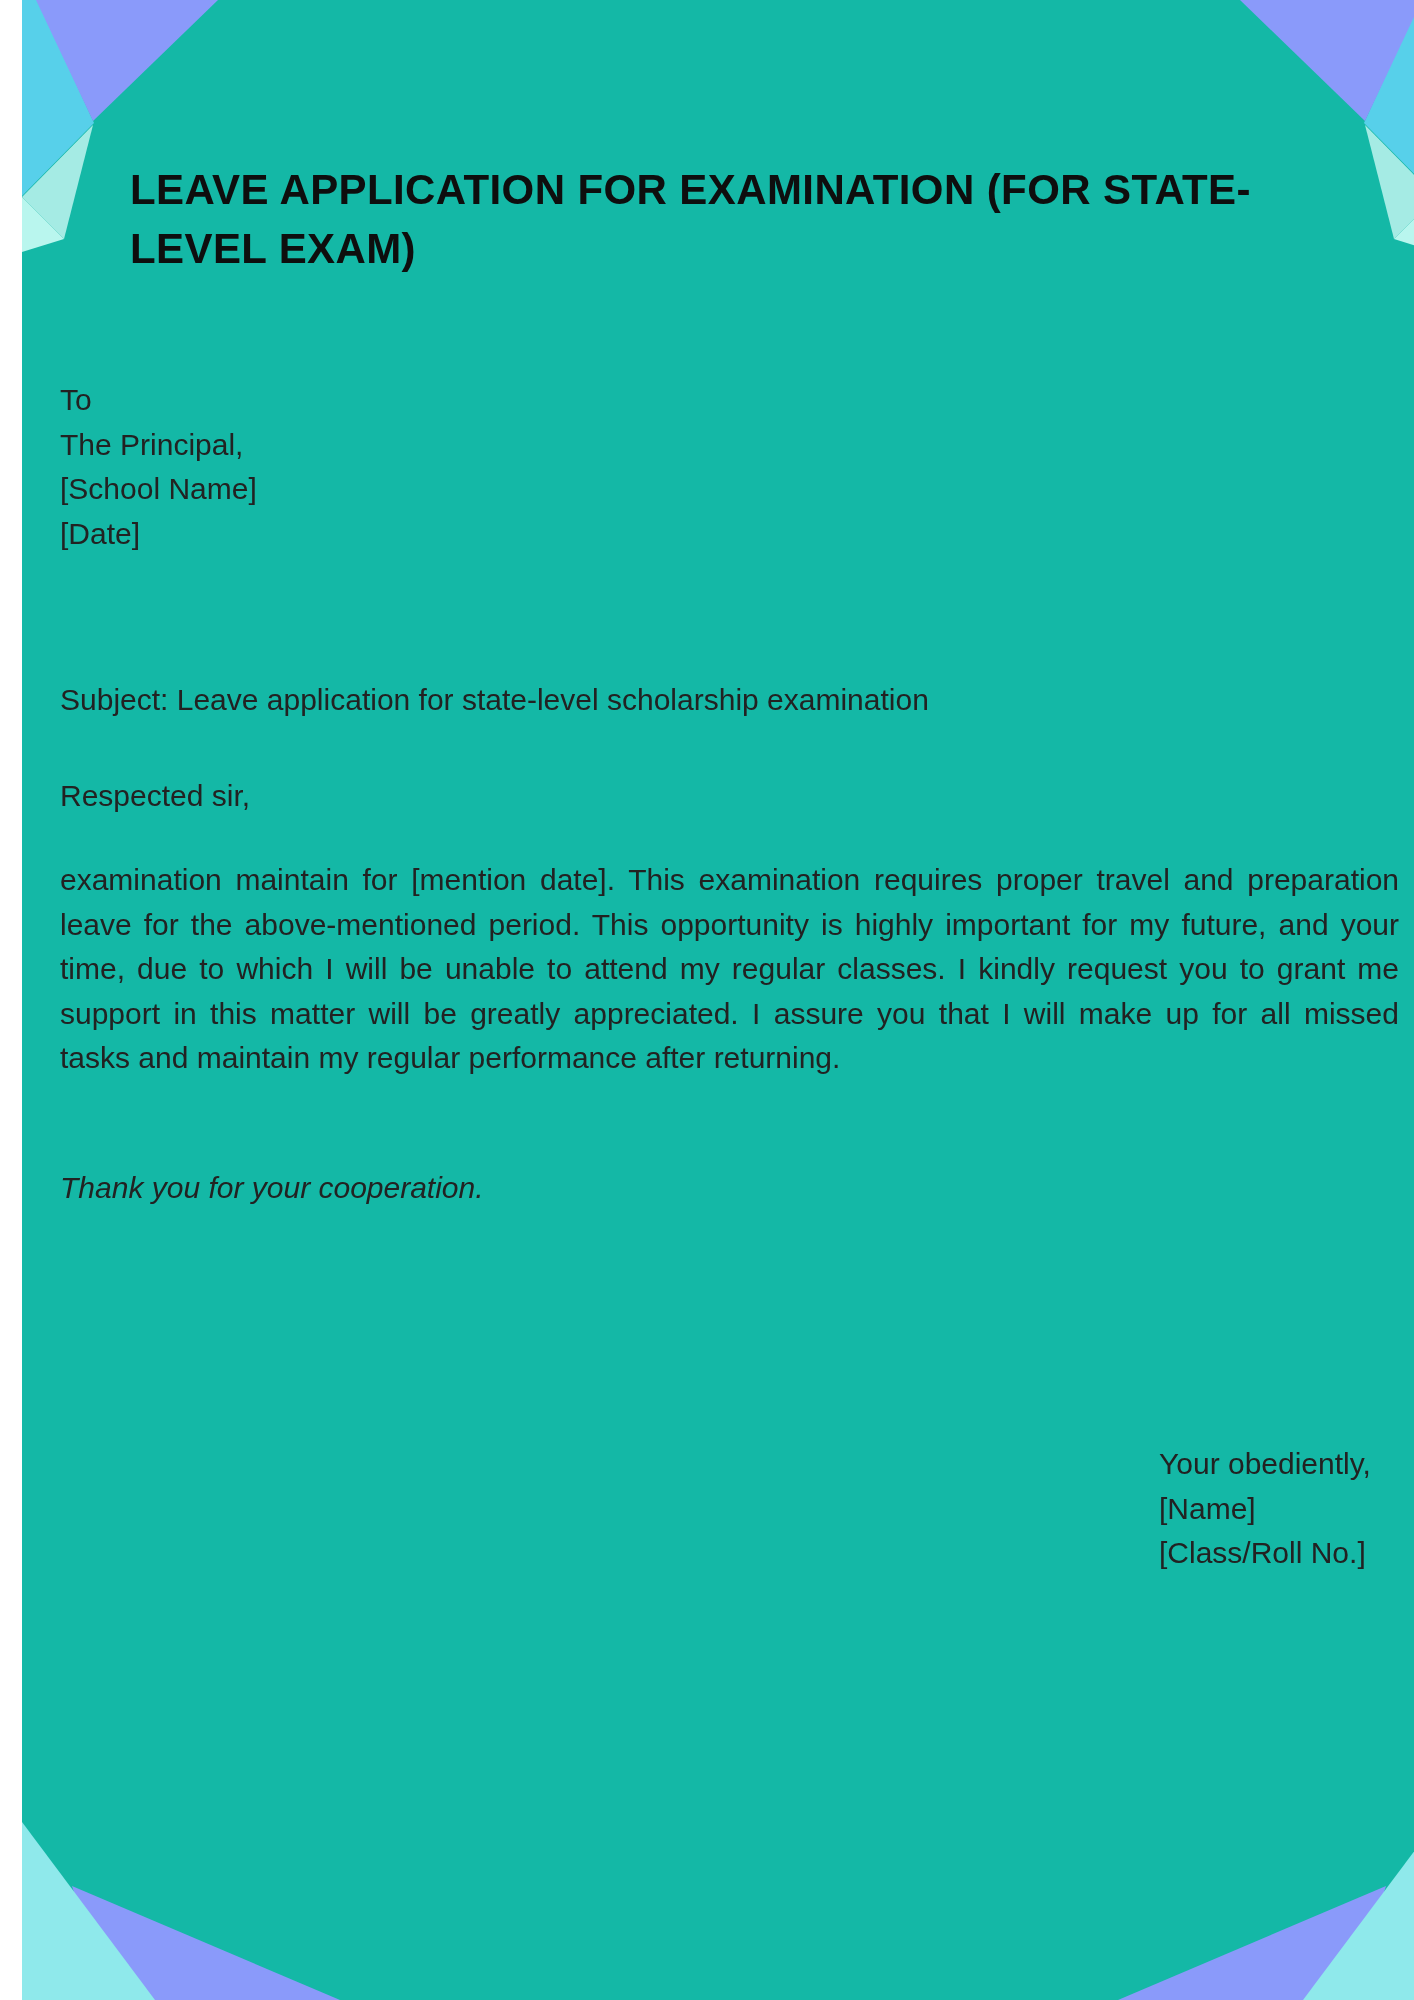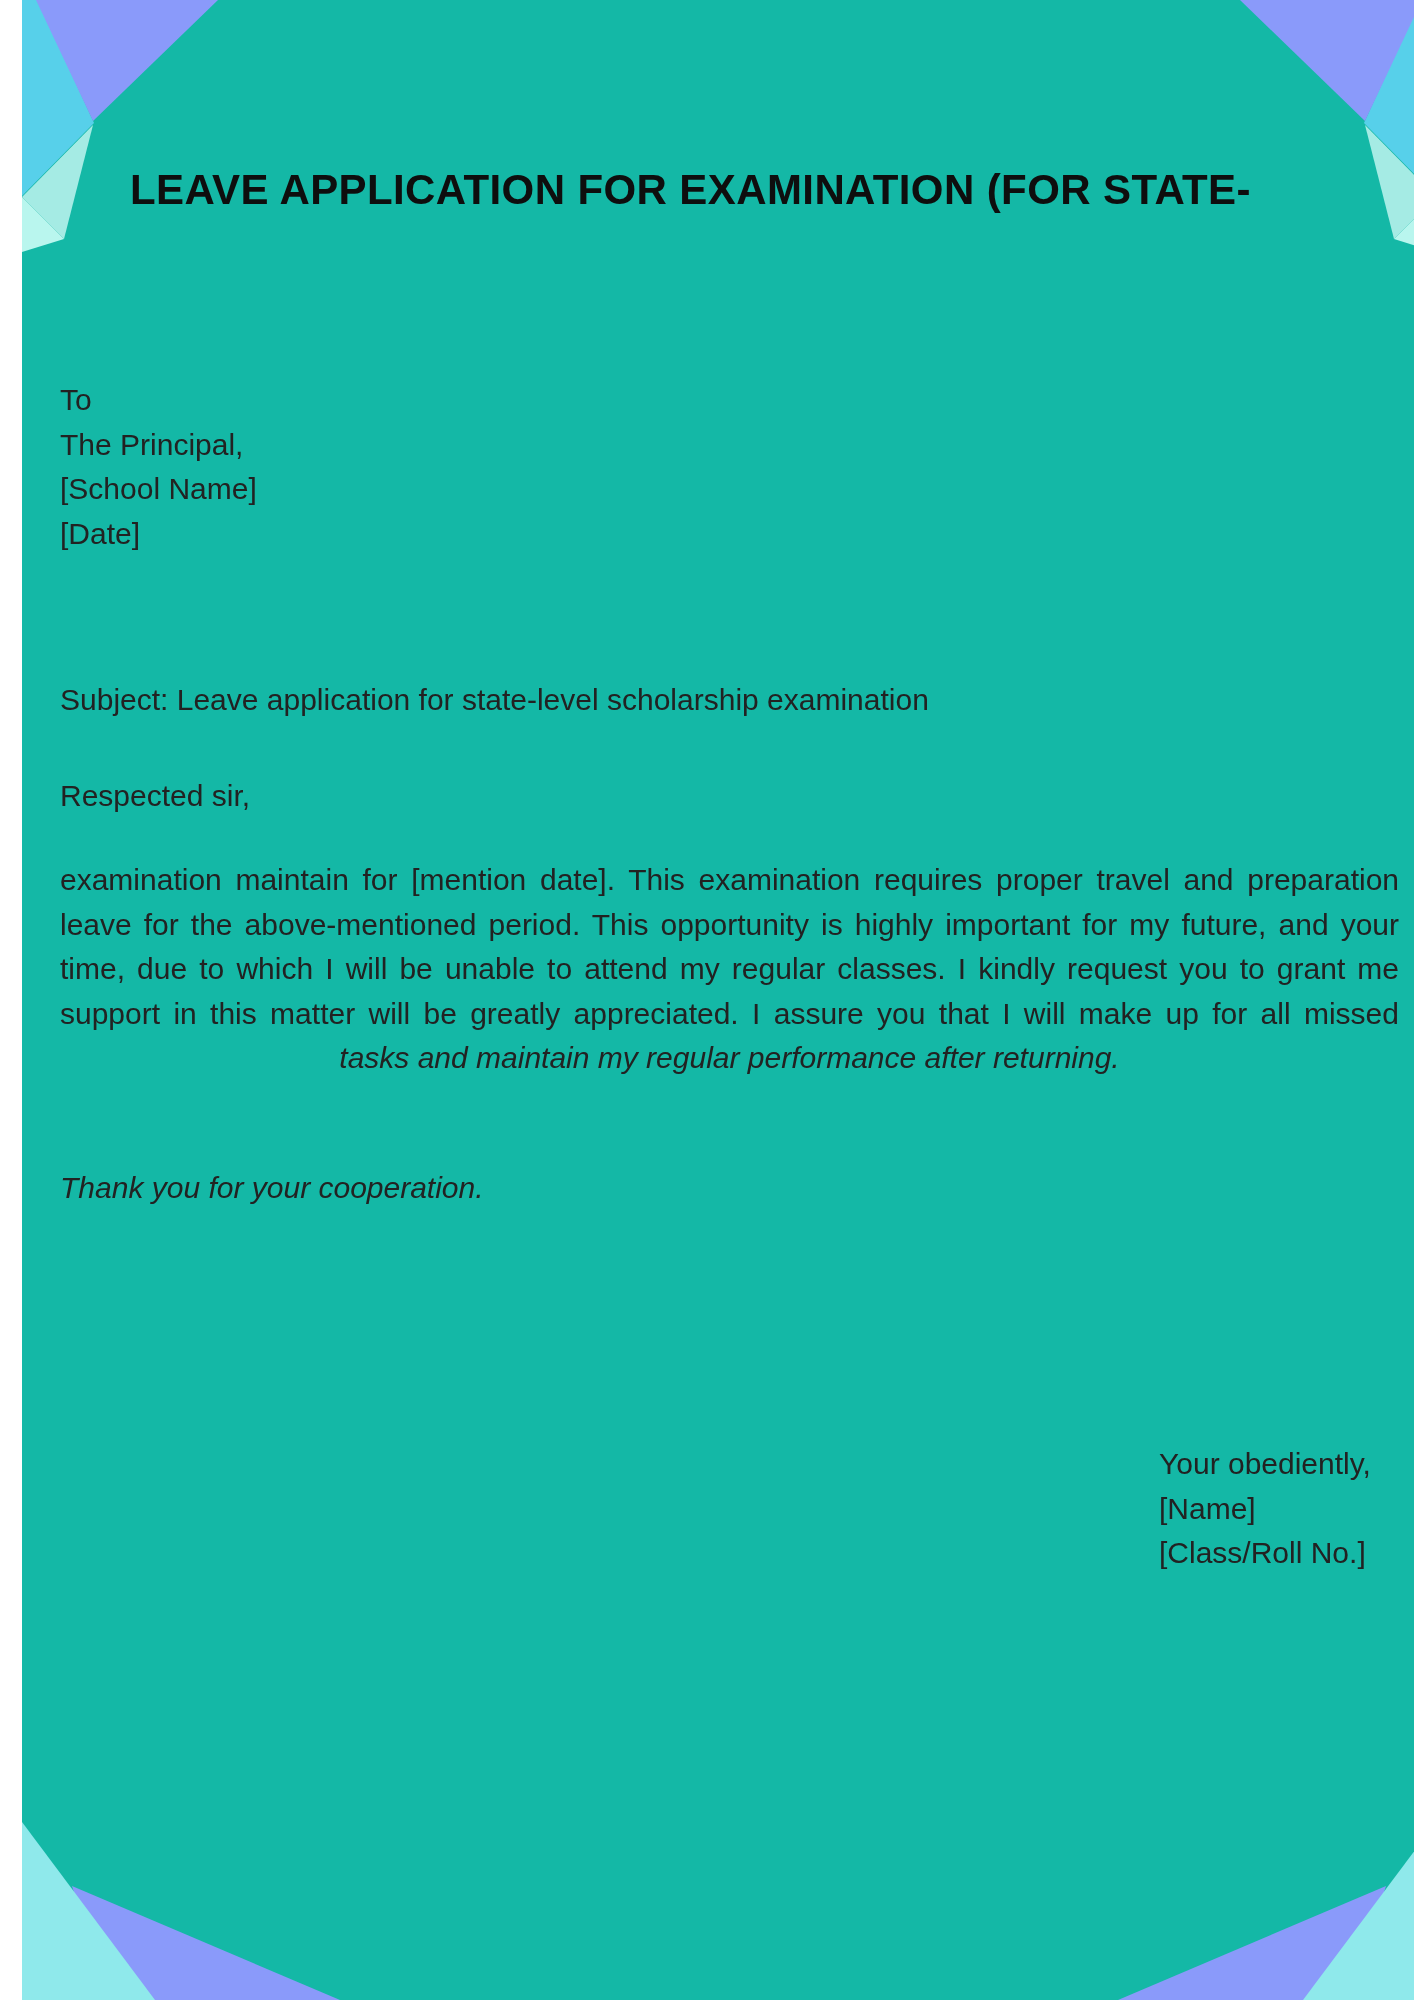--- a/index.html
+++ b/index.html
@@ -33,21 +33,21 @@
   .block{
     position:absolute;
     font-size:30px;
     line-height:44.5px;
   }
   .recipient{left:38px;top:378px;}
   .subject{left:38px;top:678px;}
   .salutation{left:38px;top:774px;}
   .paragraph{left:38px;top:858px;width:1339px;}
   .jline{text-align:justify;text-align-last:justify;}
-  .lastline{text-align:center;font-style:italic;}
+  .lastline{text-align:left;}
   .closing{left:38px;top:1166px;font-style:italic;}
   .signature{left:1137px;top:1442px;}
 </style>
 </head>
 <body>
 
 <div class="page">
 
   <svg class="corner tl" width="200" height="255" viewBox="0 0 200 255">
     <polygon points="0,197 42,239 0,252" fill="#B9F6EE"></polygon>
@@ -68,20 +68,21 @@
     <polygon points="0,2 133,180 0,180" fill="#8FE9EB"></polygon>
   </svg>
 
   <svg class="corner br" width="330" height="180" viewBox="0 0 330 180">
     <polygon points="50,66 318,180 85,180" fill="#8A9AFA"></polygon>
     <polygon points="0,2 133,180 0,180" fill="#8FE9EB"></polygon>
   </svg>
 
   <div class="title">
     <div>LEAVE APPLICATION FOR EXAMINATION (FOR STATE-</div>
+    <div>LEVEL EXAM)</div>
   </div>
 
   <div class="block recipient">
     <div>To</div>
     <div>The Principal,</div>
     <div>[School Name]</div>
     <div>[Date]</div>
   </div>
 
   <div class="block subject">Subject: Leave application for state-level scholarship examination</div>

